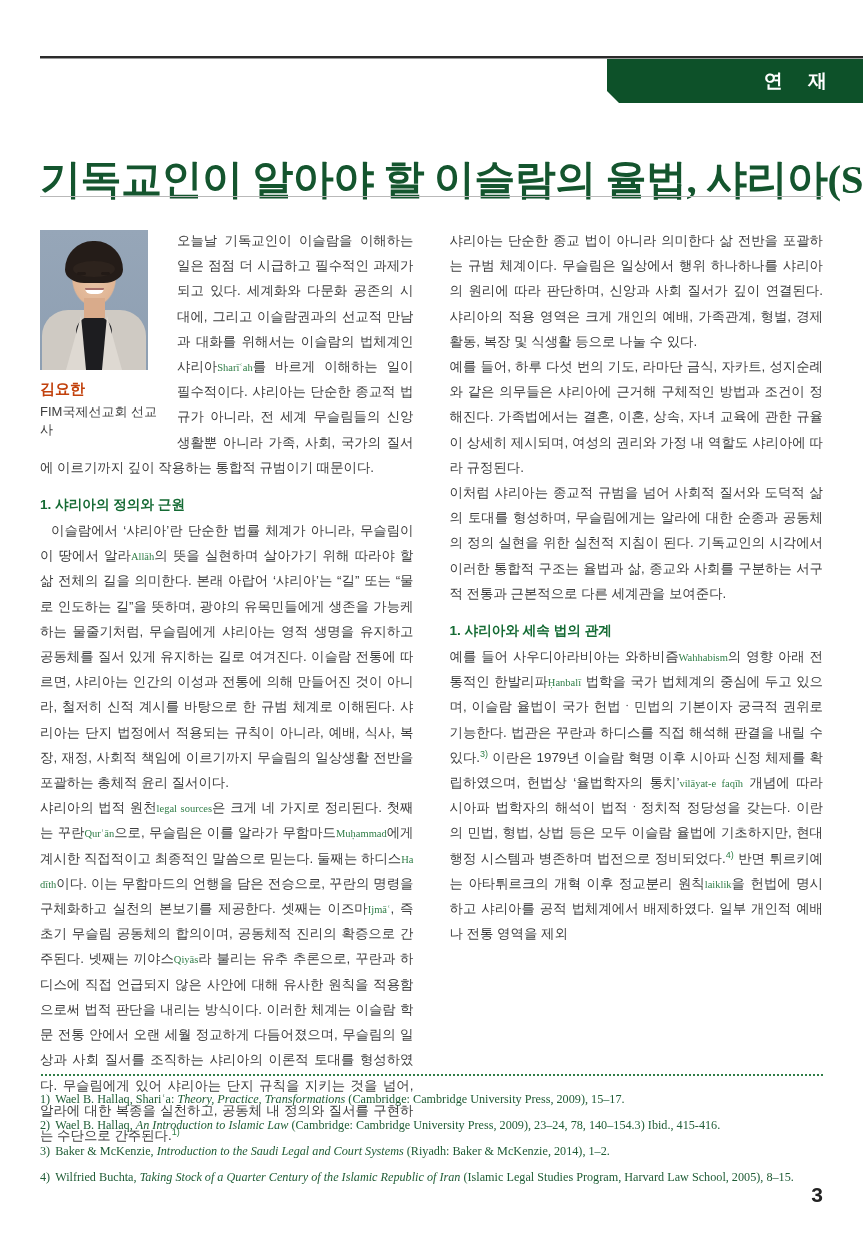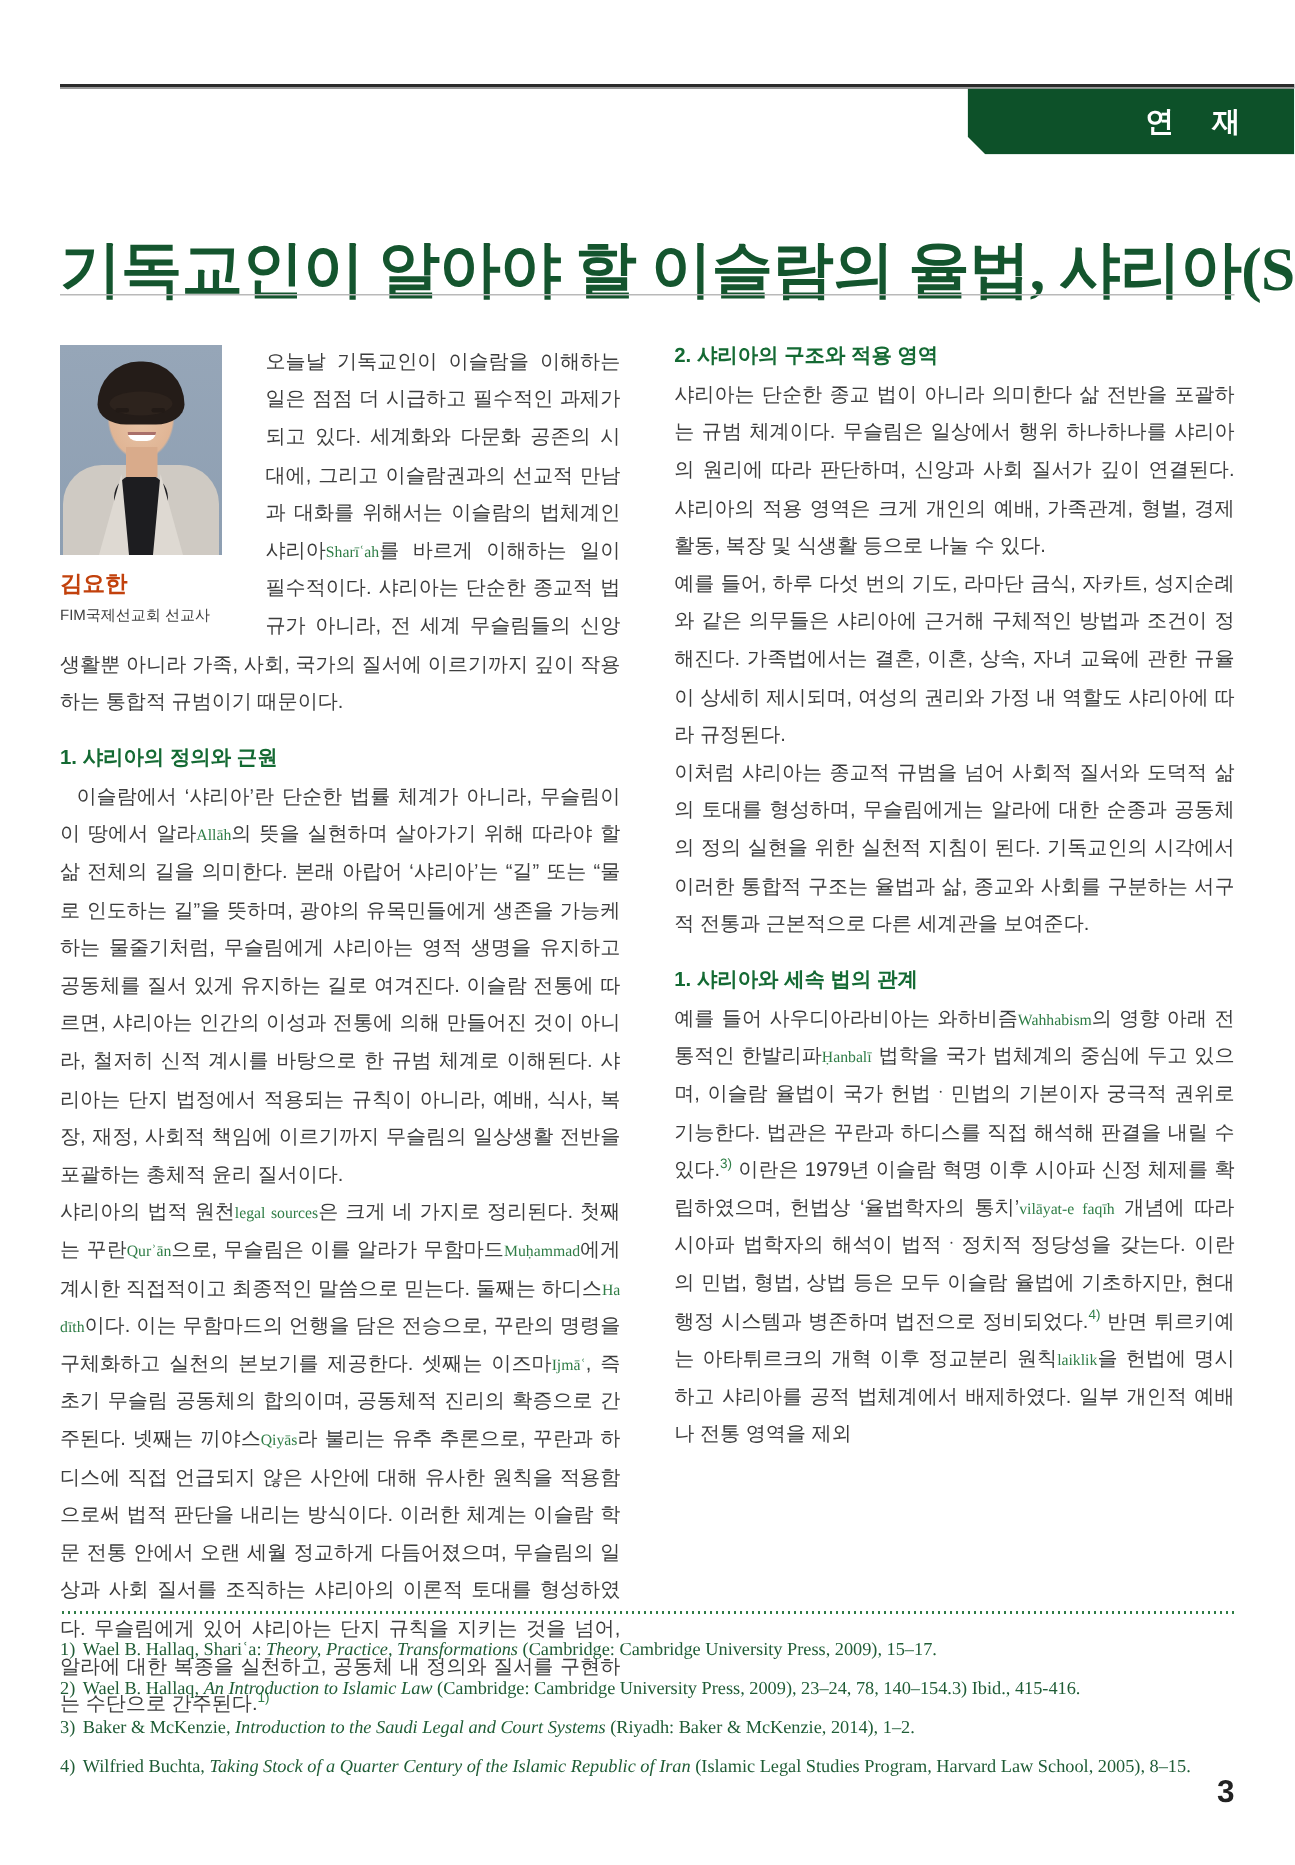--- a/index.html
+++ b/index.html
@@ -25,21 +25,21 @@
   .top-rule {
     position: absolute;
     left: 40px; right: 0px; top: 56px;
     height: 3px;
     background: #2b2b2b;
     border-bottom: 1px solid #9a9a9a;
   }
   .kicker-banner {
     position: absolute;
     top: 59px; right: 0px;
-    width: 218px; height: 44px;
+    width: 256px; height: 44px;
     background: #0d5129;
     color: #ffffff;
     display: flex;
     align-items: center;
     justify-content: flex-end;
     padding-right: 26px;
     letter-spacing: 10px;
     font-size: 19px;
     font-weight: 600;
     clip-path: polygon(0 0, 100% 0, 100% 100%, 12px 100%, 0 calc(100% - 12px));
@@ -143,21 +143,21 @@
   }
 
   .author-name {
     margin-top: 10px;
     font-size: 15px;
     font-weight: 700;
     color: #c2410c;
   }
   .author-role {
     margin-top: 4px;
-    font-size: 10px;
+    font-size: 13px;
     color: #3d3d3d;
   }
 
   
   .lead-p, p.body {
     margin: 0;
     font-size: 13.4px;
     line-height: 1.88;
     text-align: justify;
     text-justify: inter-character;
@@ -260,21 +260,20 @@
       <h2 class="section">1. 샤리아의 정의와 근원</h2>
 
       <p class="body indent"><span>이슬람에서 ‘샤리아’란 단순한 법률 체계가 아니라, 무슬림이 이 땅에서 알라</span><span class="tr">Allāh</span><span>의 뜻을 실현하며 살아가기 위해 따라야 할 삶 전체의 길을 의미한다. 본래 아랍어 ‘샤리아’는 “길” 또는 “물로 인도하는 길”을 뜻하며, 광야의 유목민들에게 생존을 가능케 하는 물줄기처럼, 무슬림에게 샤리아는 영적 생명을 유지하고 공동체를 질서 있게 유지하는 길로 여겨진다. 이슬람 전통에 따르면, 샤리아는 인간의 이성과 전통에 의해 만들어진 것이 아니라, 철저히 신적 계시를 바탕으로 한 규범 체계로 이해된다. 샤리아는 단지 법정에서 적용되는 규칙이 아니라, 예배, 식사, 복장, 재정, 사회적 책임에 이르기까지 무슬림의 일상생활 전반을 포괄하는 총체적 윤리 질서이다.</span></p>
 
       <p class="body"><span>샤리아의 법적 원천</span><span class="tr">legal sources</span><span>은 크게 네 가지로 정리된다. 첫째는 꾸란</span><span class="tr">Qurʾān</span><span>으로, 무슬림은 이를 알라가 무함마드</span><span class="tr">Muḥammad</span><span>에게 계시한 직접적이고 최종적인 말씀으로 믿는다. 둘째는 하디스</span><span class="tr">Hadīth</span><span>이다. 이는 무함마드의 언행을 담은 전승으로, 꾸란의 명령을 구체화하고 실천의 본보기를 제공한다. 셋째는 이즈마</span><span class="tr">Ijmāʿ</span><span>, 즉 초기 무슬림 공동체의 합의이며, 공동체적 진리의 확증으로 간주된다. 넷째는 끼야스</span><span class="tr">Qiyās</span><span>라 불리는 유추 추론으로, 꾸란과 하디스에 직접 언급되지 않은 사안에 대해 유사한 원칙을 적용함으로써 법적 판단을 내리는 방식이다. 이러한 체계는 이슬람 학문 전통 안에서 오랜 세월 정교하게 다듬어졌으며, 무슬림의 일상과 사회 질서를 조직하는 샤리아의 이론적 토대를 형성하였다. 무슬림에게 있어 샤리아는 단지 규칙을 지키는 것을 넘어, 알라에 대한 복종을 실천하고, 공동체 내 정의와 질서를 구현하는 수단으로 간주된다.</span><sup class="fn">1)</sup></p>
 
     </div>
 
     <div class="col right">
 
-      <h2 class="section">2. 샤리아의 구조와 적용 영역</h2>
 
       <p class="body">샤리아는 단순한 종교 법이 아니라 의미한다 삶 전반을 포괄하는 규범 체계이다. 무슬림은 일상에서 행위 하나하나를 샤리아의 원리에 따라 판단하며, 신앙과 사회 질서가 깊이 연결된다. 샤리아의 적용 영역은 크게 개인의 예배, 가족관계, 형벌, 경제활동, 복장 및 식생활 등으로 나눌 수 있다.</p>
       <p class="body">예를 들어, 하루 다섯 번의 기도, 라마단 금식, 자카트, 성지순례와 같은 의무들은 샤리아에 근거해 구체적인 방법과 조건이 정해진다. 가족법에서는 결혼, 이혼, 상속, 자녀 교육에 관한 규율이 상세히 제시되며, 여성의 권리와 가정 내 역할도 샤리아에 따라 규정된다.</p>
 
 
       <p class="body">이처럼 샤리아는 종교적 규범을 넘어 사회적 질서와 도덕적 삶의 토대를 형성하며, 무슬림에게는 알라에 대한 순종과 공동체의 정의 실현을 위한 실천적 지침이 된다. 기독교인의 시각에서 이러한 통합적 구조는 율법과 삶, 종교와 사회를 구분하는 서구적 전통과 근본적으로 다른 세계관을 보여준다.</p>
 
       <h2 class="section">1. 샤리아와 세속 법의 관계</h2>
 
 

